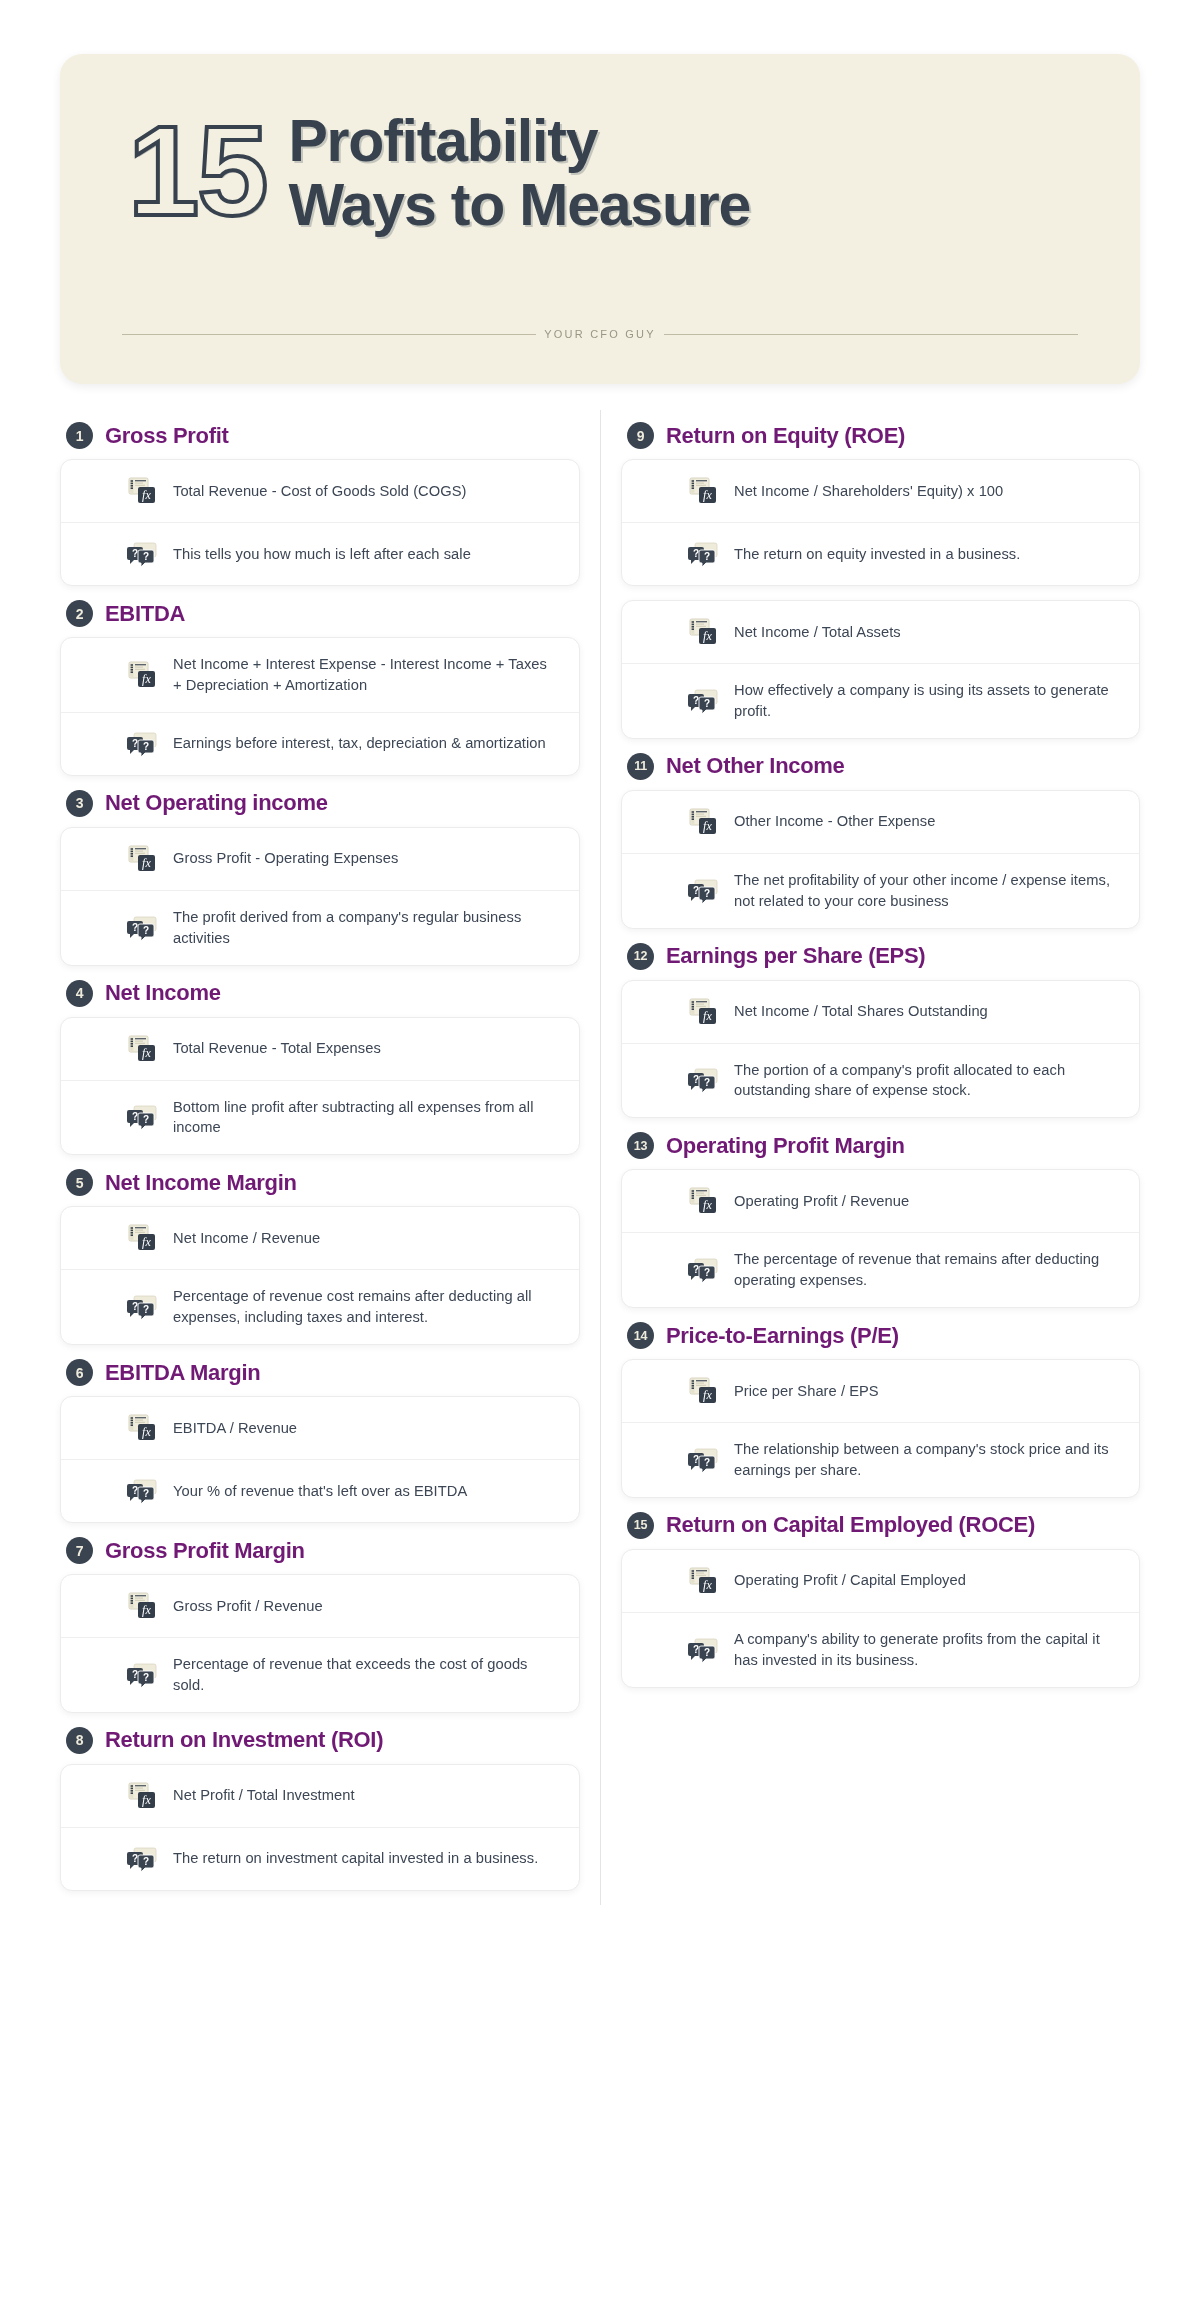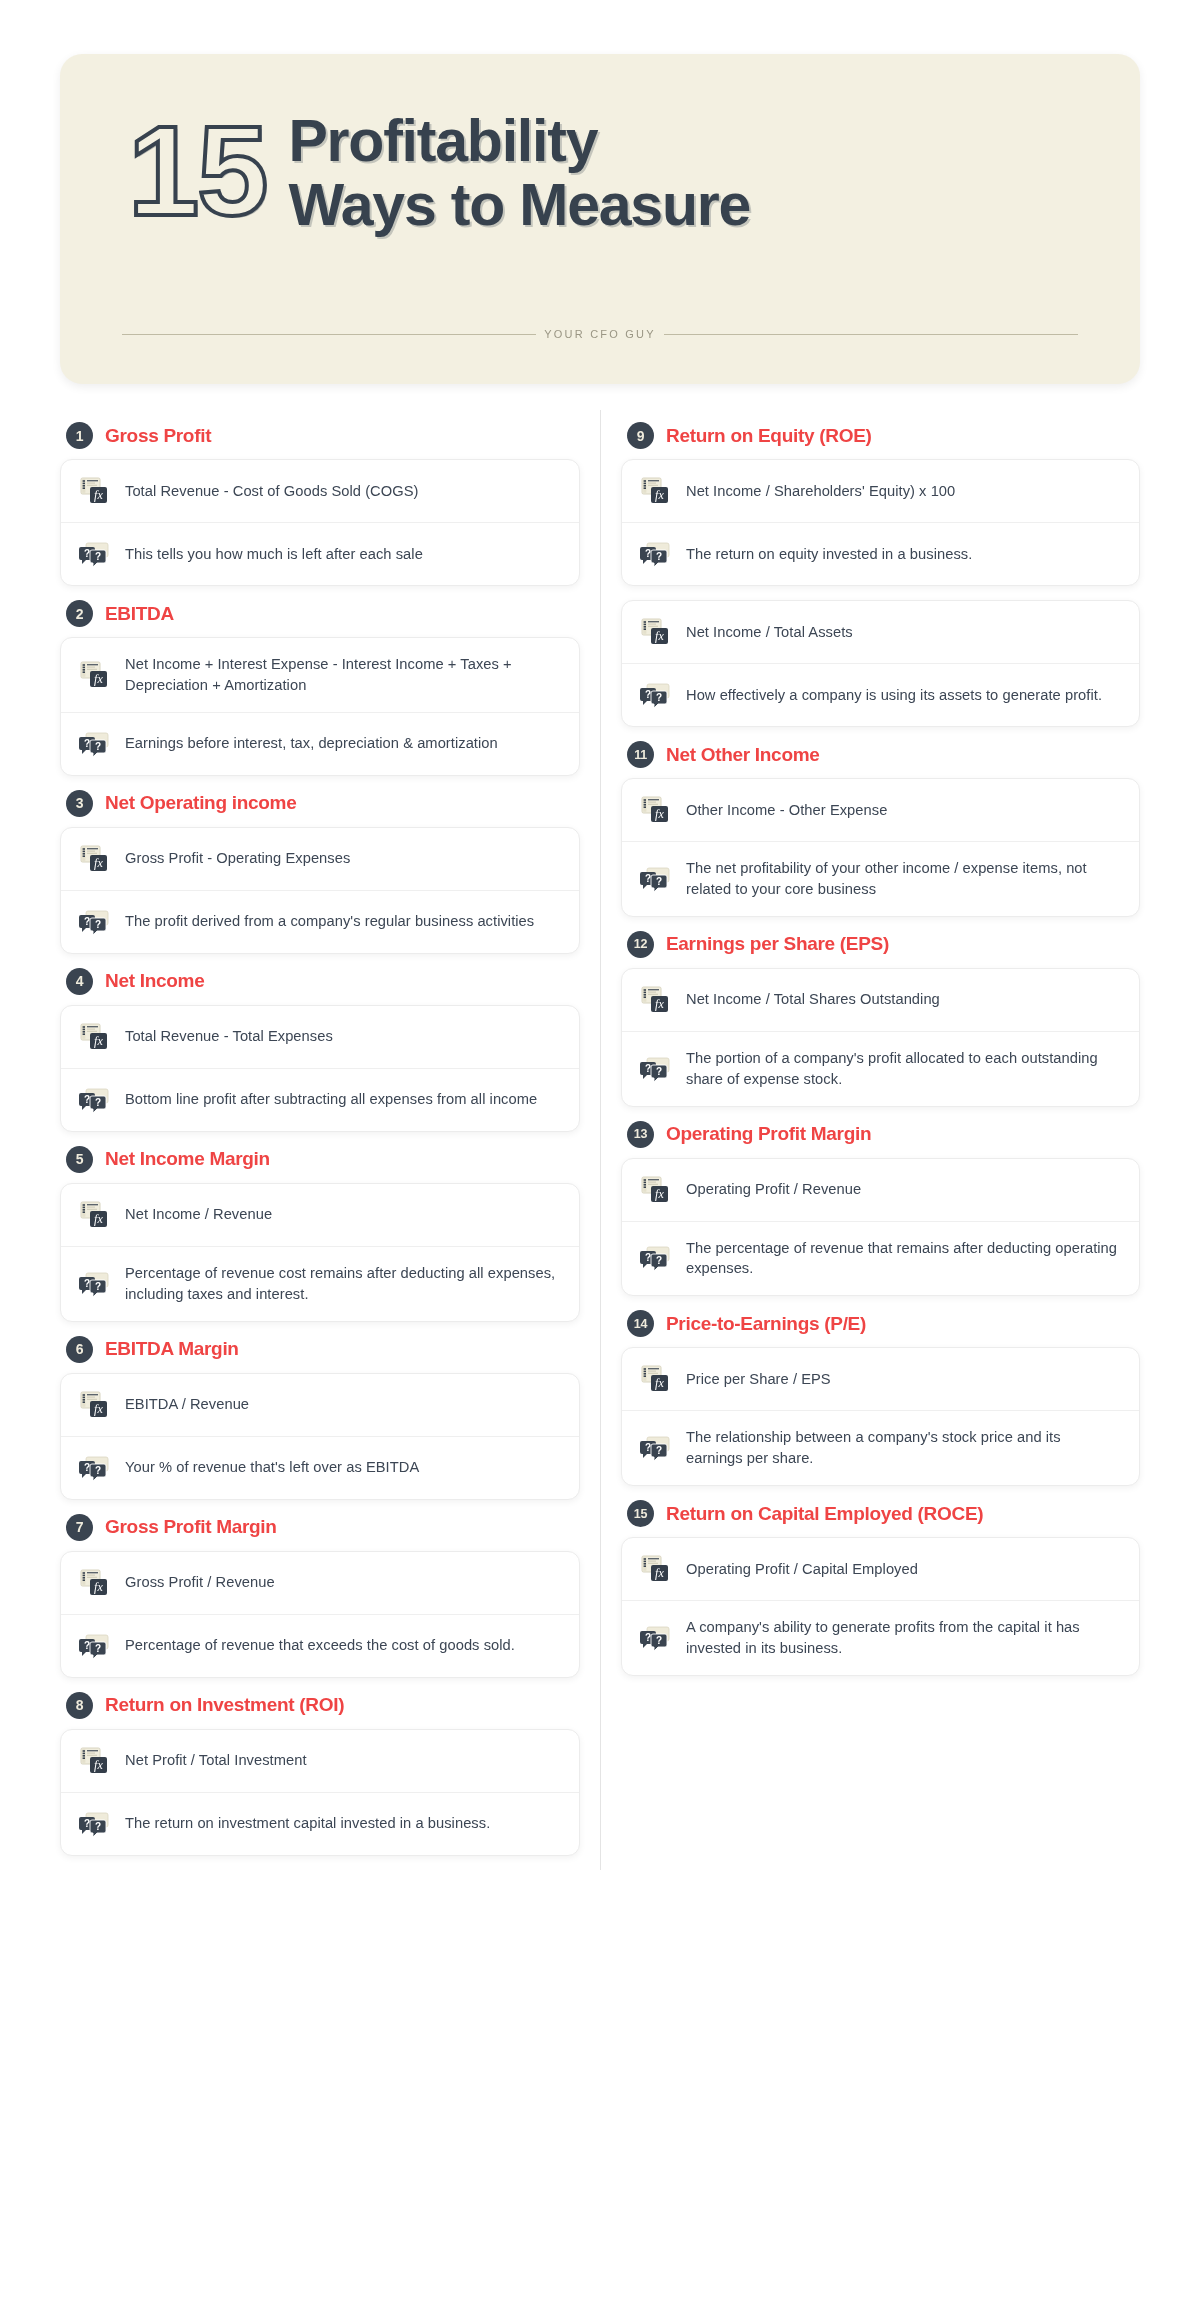--- a/index.html
+++ b/index.html
@@ -109,23 +109,23 @@
     font-size: 14px;
     font-weight: 700;
     display: flex;
     align-items: center;
     justify-content: center;
     flex: 0 0 auto;
     letter-spacing: -0.3px;
   }
   .badge.wide { font-size: 12.5px; }
   .item-title {
-    font-size: 19px;
+    font-size: 22px;
     font-weight: 700;
-    color: #ef4444;
+    color: #701a75;
     letter-spacing: -0.3px;
   }
 
   .card {
     background: #ffffff;
     border: 1px solid #ECECEC;
     border-radius: 12px;
     box-shadow: 0 2px 7px rgba(0,0,0,0.055);
     overflow: hidden;
   }
@@ -138,21 +138,21 @@
   }
   .row + .row { border-top: 1px solid #EFEFEF; }
   .row-text {
     font-size: 14.7px;
     color: #3C4654;
     line-height: 1.42;
     letter-spacing: 0.05px;
   }
 
   
-  .icon { flex: 0 0 auto; width: 30px; height: 30px; position: relative; }
+  .icon { flex: 0 0 auto; width: 30px; height: 30px; position: relative; margin-left: 48px; }
   .icon svg { display: block; width: 30px; height: 30px; }
 
   .spacer-bottom { height: 40px; }
 </style>
 </head>
 <body>
 
 <div class="page">
 
   <div class="header-card">

